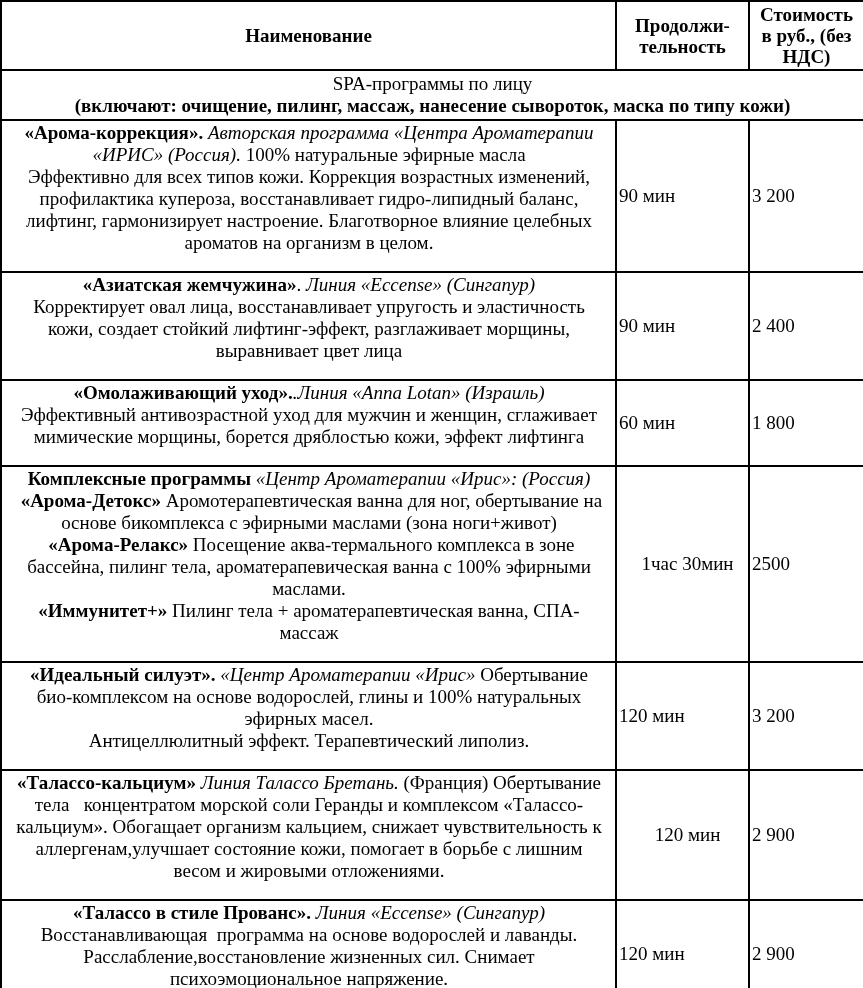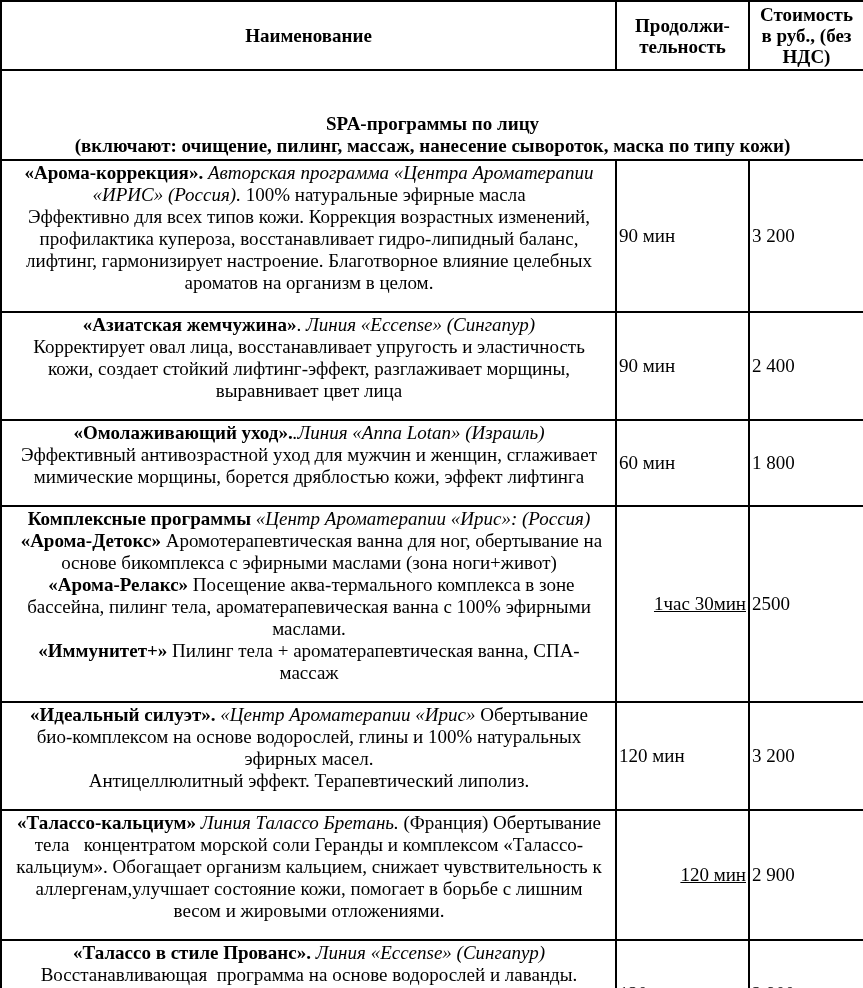--- a/index.html
+++ b/index.html
@@ -31,28 +31,28 @@
     padding:1px 4px 17px 5px;
     line-height:22px;
     white-space:pre-wrap;
   }
   td.dur, td.price {
     vertical-align:middle;
     text-align:left;
     line-height:22px;
     padding:1px 2px;
   }
-  td.dur.left { text-align:right; padding-left:12px;text-decoration:underline; }
+  td.dur.left { text-align:center; padding-left:12px; }
   td.section {
     text-align:center;
     vertical-align:middle;
     line-height:22px;
     padding:2px 4px;
   }
-  .sec-title { font-weight:bold;margin-top:40px; }
+  .sec-title { font-weight:normal; }
   .sec-sub { font-weight:bold; }
   b { font-weight:bold; }
   i { font-style:italic; }
 </style>
 </head>
 <body>
 
 <div class="page">
   <table class="tbl">
     <colgroup>

